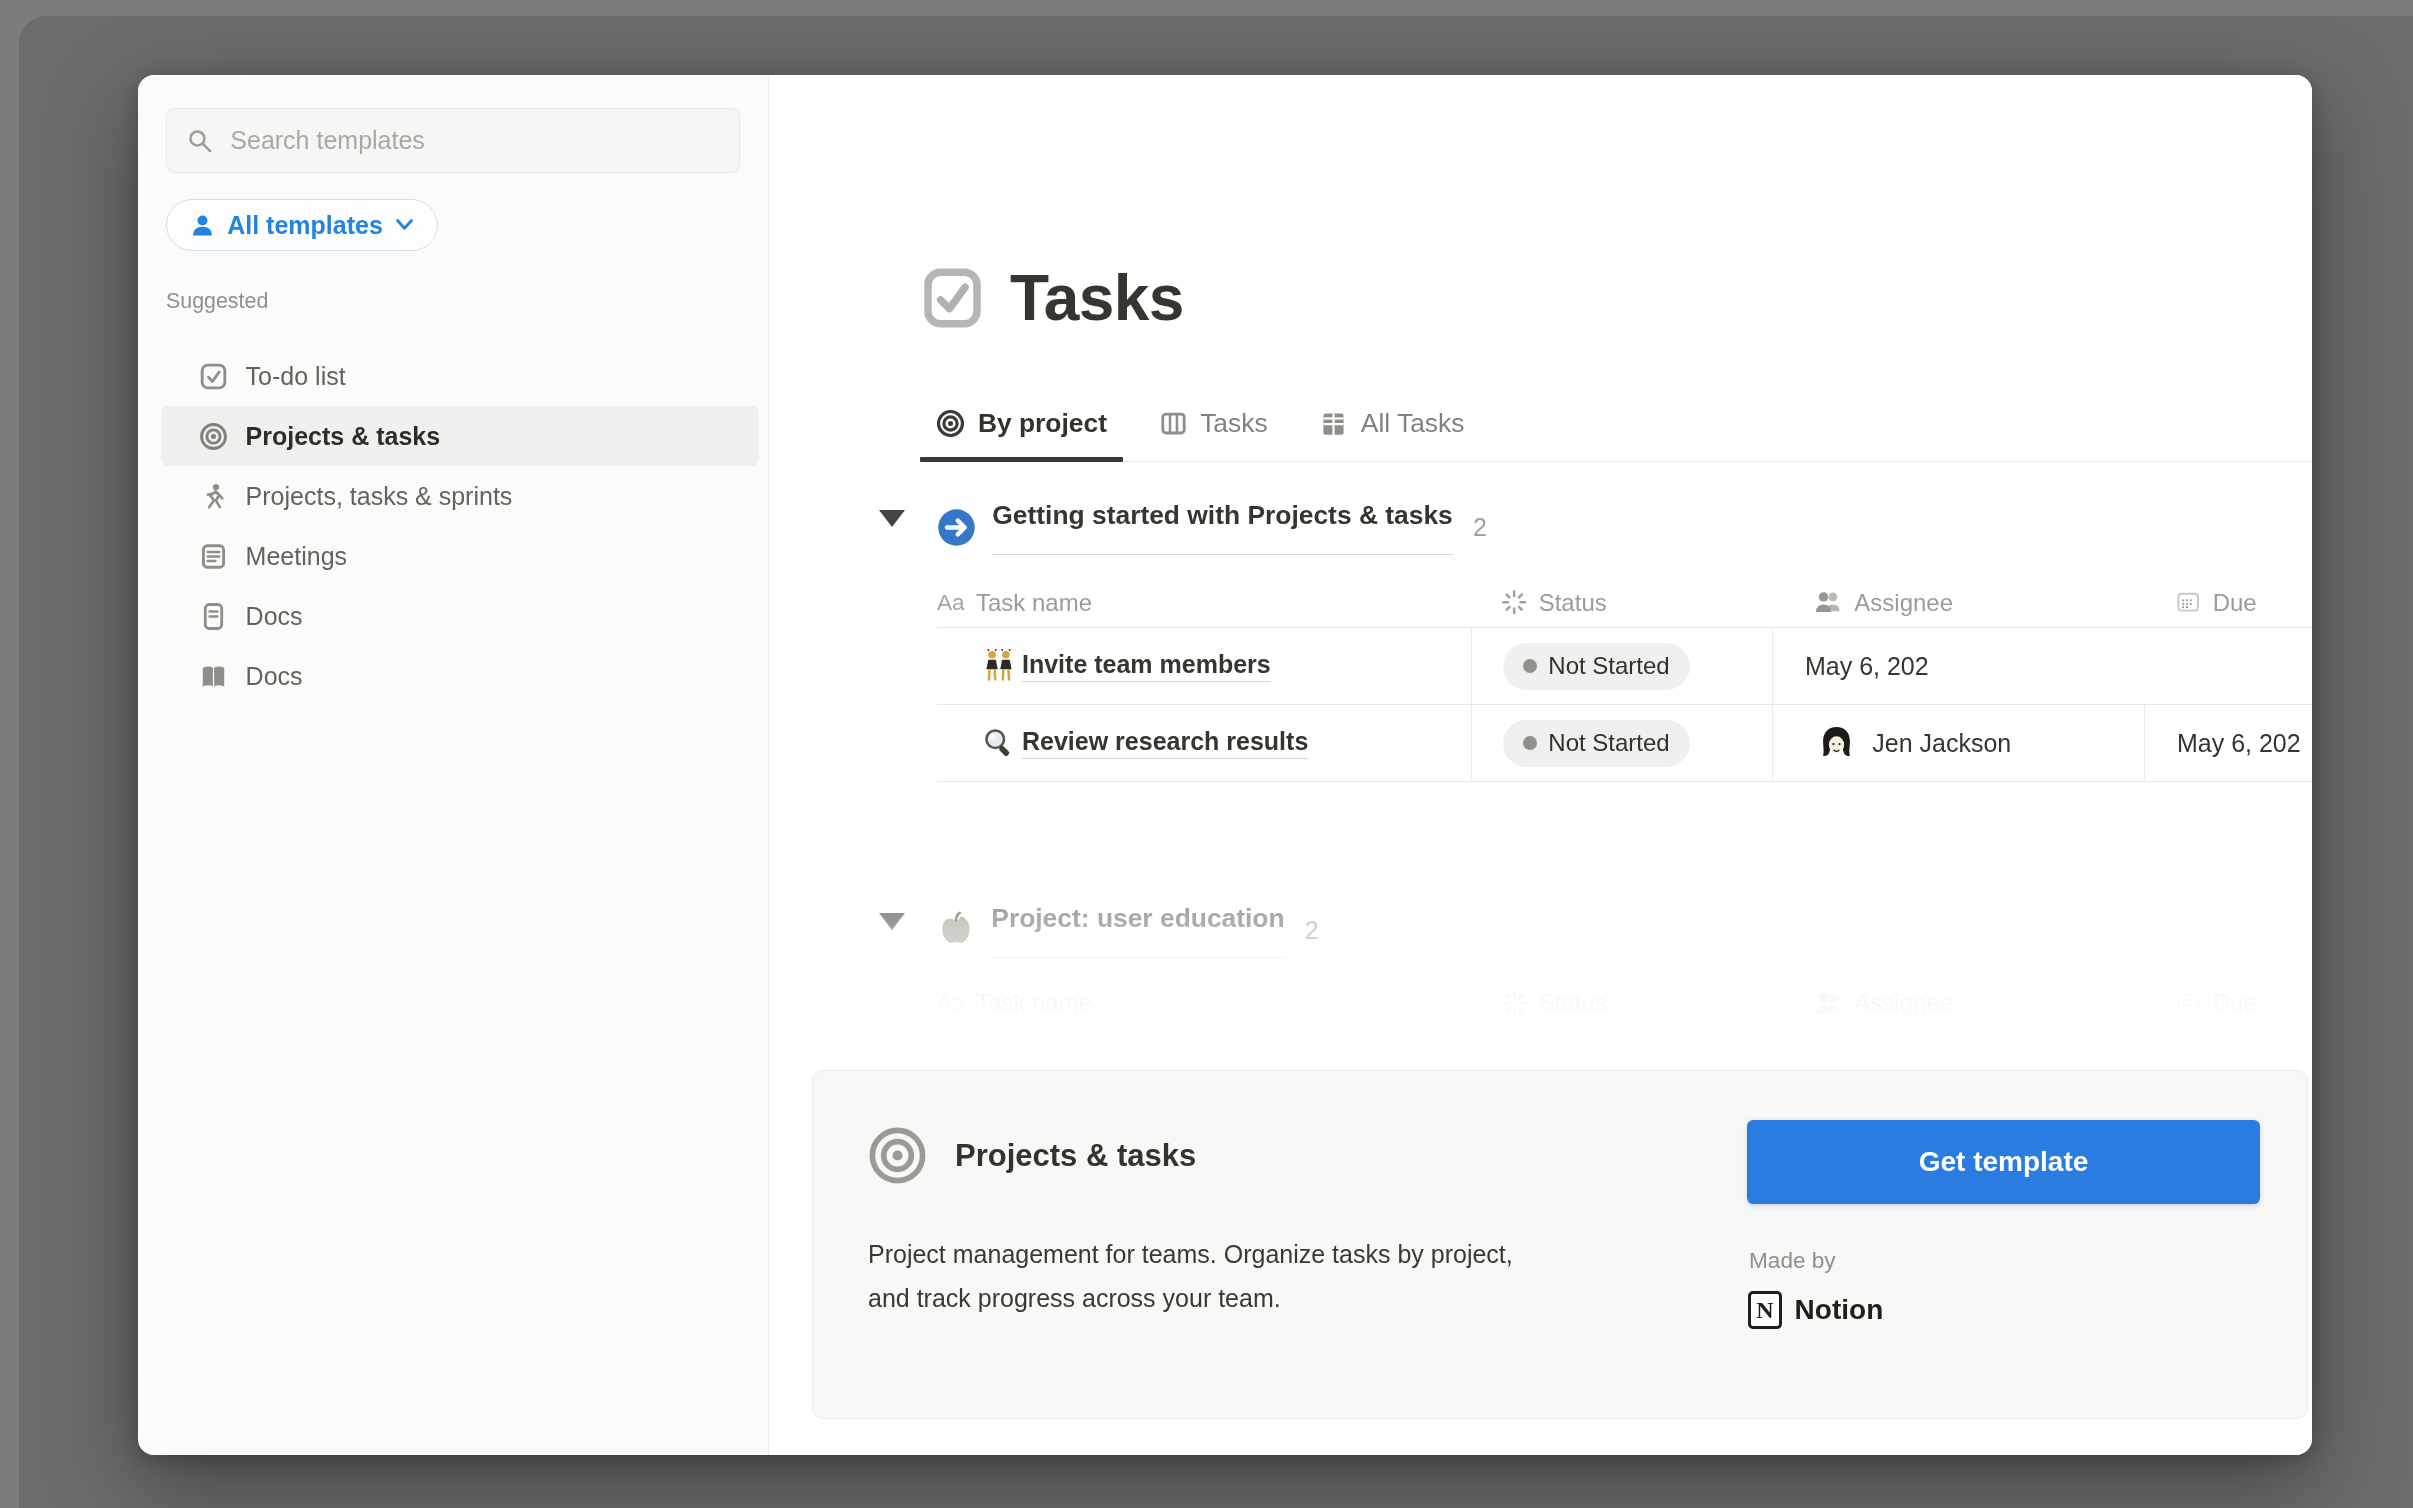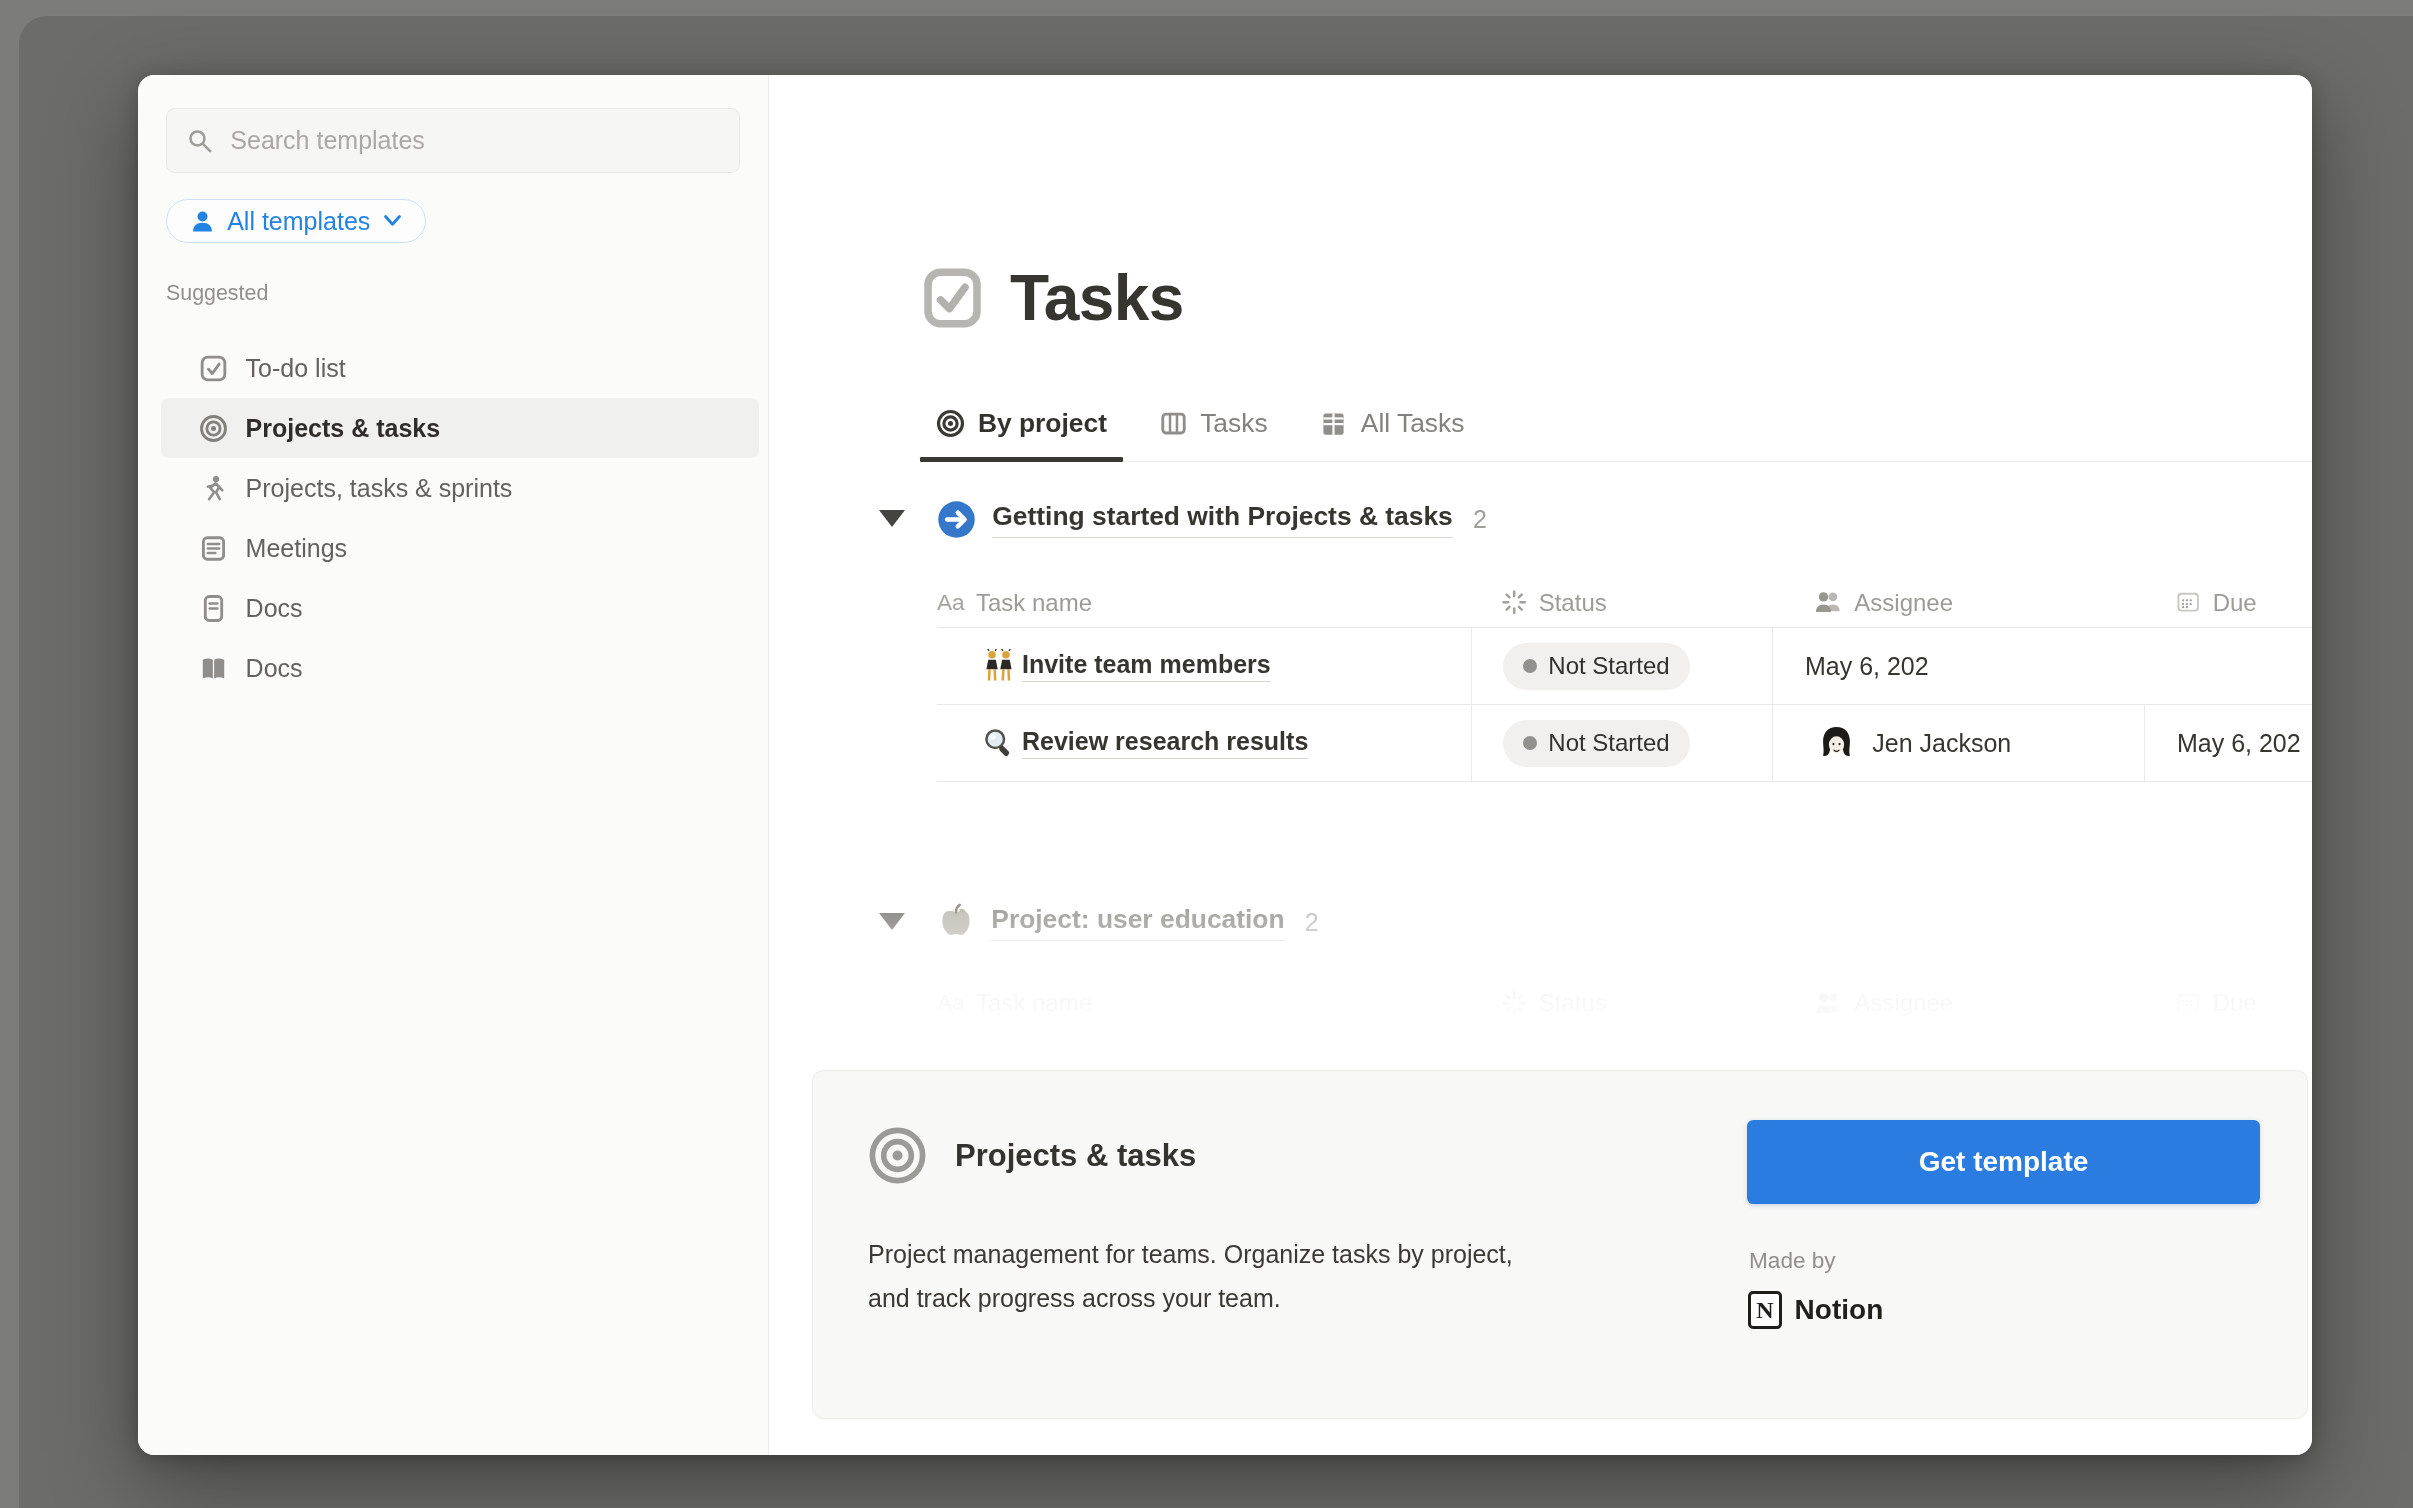--- a/index.html
+++ b/index.html
@@ -37,23 +37,23 @@
     height:65px; border-radius:8.8px; background:#f6f6f4;
     border:1.3px solid #e8e8e5; display:flex; align-items:center;
     gap:16.3px; padding:0 19px;
   }
   .search-box input {
     border:none; outline:none; background:transparent; flex:1;
     font:400 25px "Liberation Sans","DejaVu Sans",sans-serif; color:#57565
   }
   .search-box input::placeholder { color:#a9a8a4; }
   .filter-pill {
-    margin-top:26.4px; height:44px; display:inline-flex; align-items:center;
+    margin-top:26.4px; height:52px; display:inline-flex; align-items:center;
     gap:12.6px; padding:0 22.6px; background:#fdfdfd; border:1.3px solid #cfdff2;
-    border-radius:28px; color:#2383e2; font-size:25px; font-weight:400;
+    border-radius:28px; color:#2383e2; font-size:25px; font-weight:700;
     cursor:pointer;
   }
   .sec-label { margin-top:38px; font-size:21.4px; font-weight:500; color:#91908c; height:28px; }
   .nav { margin-top:29px; margin-left:-5px; width:598px; }
   .nav-item {
     height:60px; display:flex; align-items:center; gap:17.6px;
     padding:0 16.3px 0 38px; border-radius:7.5px; font-size:25px;
     color:#63625e; cursor:pointer;
   }
   .nav-item .ic { flex:0 0 29px; color:#8f8e8a; }
@@ -84,21 +84,21 @@
   }
 
   .sec-hdr { position:absolute; left:168px; display:flex; align-items:center; gap:16.3px; }
   .sec-hdr .tri {
     position:absolute; left:-58px; top:10px; width:0; height:0;
     border-left:13.2px solid transparent; border-right:13.2px solid transparent;
     border-top:17.6px solid #454440;
   }
   .sec-title {
     font-size:26.4px; font-weight:600; color:#37352f;
-    border-bottom:1.9px solid #d9d8d4; padding-bottom:5px; cursor:pointer;
+    border-bottom:1.9px solid #d9d8d4; padding-bottom:23px; cursor:pointer;
   }
   .sec-count { font-size:25px; color:#a09f9b; margin-left:3.8px; }
   .s1 { top:425px; }
   .s2 { top:828px; }
   .s2 .sec-title { color:#8a8985; border-bottom-color:#e3e2df; }
   .s2 .sec-count { color:#b8b7b3; }
   .s2 .tri { border-top-color:#6e6d69; }
 
   .ttable { position:absolute; left:168px; width:1473px; }
   .t1 { top:503px; }

